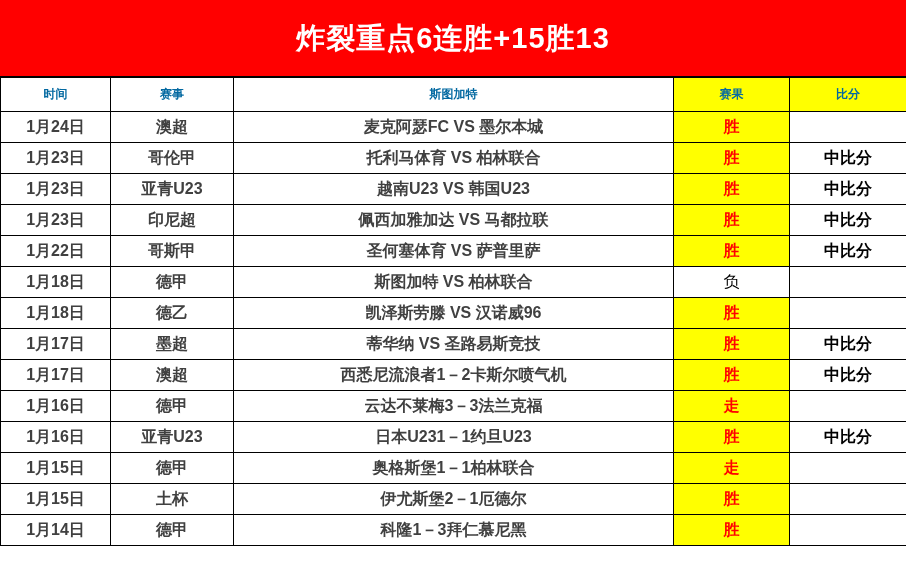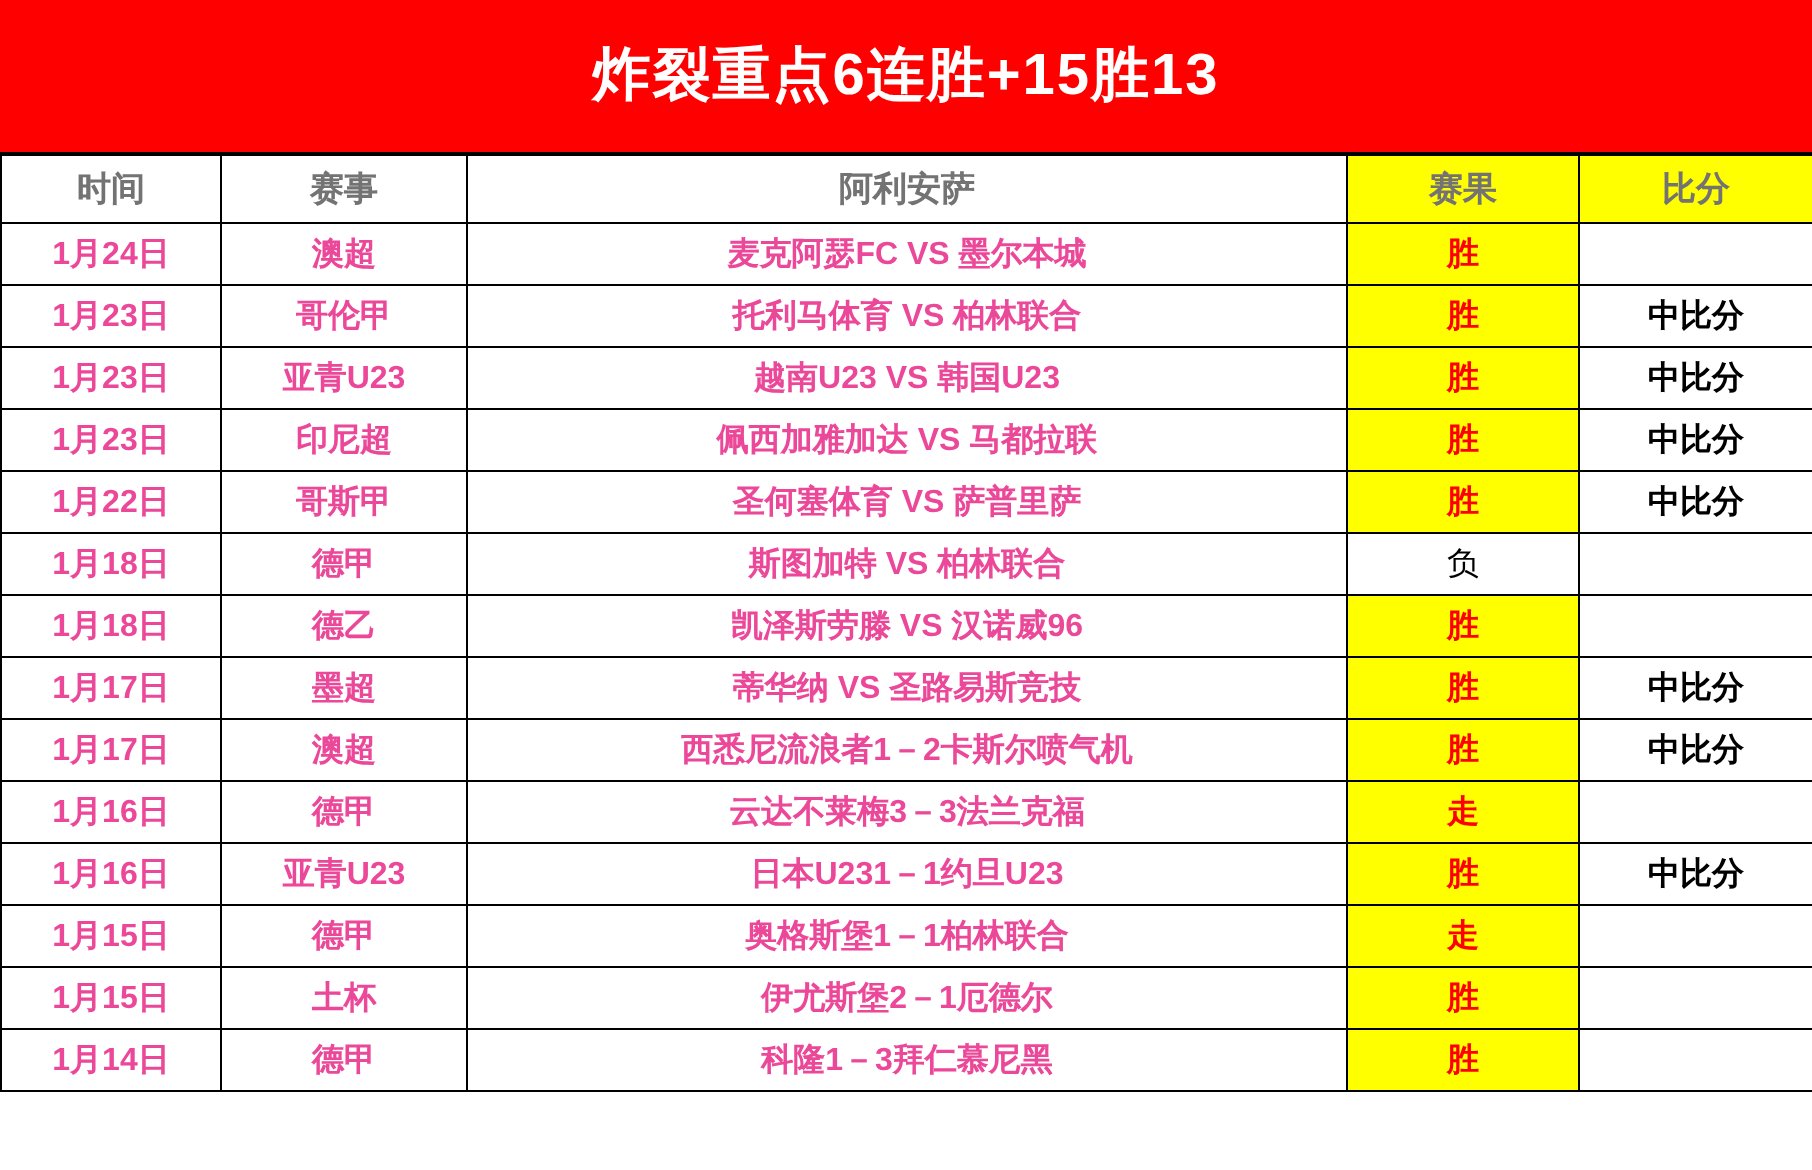--- a/index.html
+++ b/index.html
@@ -41,30 +41,30 @@
     text-align: center;
     vertical-align: middle;
     padding: 0;
     height: 30px;
     font-size: 16px;
     overflow: hidden;
     white-space: nowrap;
   }
   thead th {
     font-weight: bold;
-    color: #737373;
+    color: #0369a1;
     background: #ffffff;
-    font-size: 17px;
+    font-size: 12px;
     height: 33px;
   }
   th.c-result, th.c-score {
     background: #ffff00;
   }
   td.c-date, td.c-league, td.c-match {
-    color: #ec4899;
+    color: #404040;
     font-weight: bold;
   }
   td.c-result {
     background: #ffff00;
     color: #ff0000;
     font-weight: bold;
   }
   td.c-result.lose {
     background: #ffffff;
     color: #000000;
@@ -94,21 +94,21 @@
         <col class="w-date">
         <col class="w-league">
         <col class="w-match">
         <col class="w-result">
         <col class="w-score">
       </colgroup>
       <thead>
         <tr>
           <th class="c-date">时间</th>
           <th class="c-league">赛事</th>
-          <th class="c-match">阿利安萨</th>
+          <th class="c-match">斯图加特</th>
           <th class="c-result">赛果</th>
           <th class="c-score">比分</th>
         </tr>
       </thead>
       <tbody id="rows-body">
           <tr>
             <td class="c-date">1月24日</td>
             <td class="c-league">澳超</td>
             <td class="c-match">麦克阿瑟FC VS 墨尔本城</td>
             <td class="c-result">胜</td>

